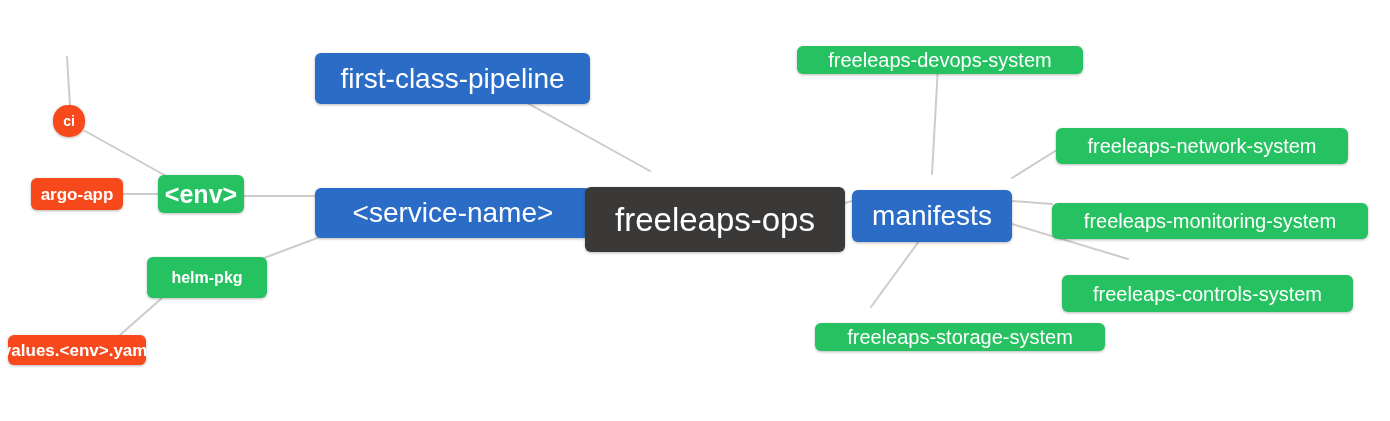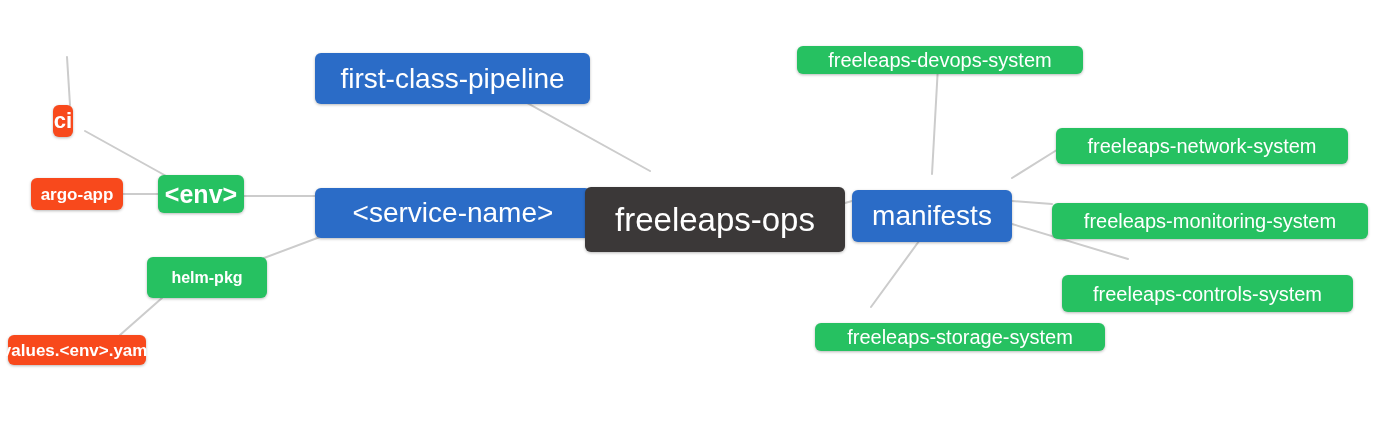--- a/index.html
+++ b/index.html
@@ -65,21 +65,21 @@
     <line x1="567" y1="199" x2="585" y2="203"></line>
     <line x1="845" y1="203" x2="852" y2="201"></line>
     <line x1="932" y1="174" x2="938" y2="66"></line>
     <line x1="1012" y1="178" x2="1060" y2="148"></line>
     <line x1="1012" y1="201" x2="1052" y2="204"></line>
     <line x1="1012" y1="224" x2="1128" y2="259"></line>
     <line x1="930" y1="226" x2="871" y2="307"></line>
   </svg>
 
 
-  <div class="node c-red fw-b" style="left:53px; top:105px; width:20px; height:32px; font-size:22px;">ci</div>
+  <div class="node c-red fw-b" style="left:53px; top:105px; width:32px; height:32px; font-size:14px;border-radius:15px;">ci</div>
 
   <div class="node c-red fw-b" style="left:31px; top:178px; width:92px; height:32px; font-size:17px;">argo-app</div>
 
   <div class="node c-green fw-b" style="left:158px; top:175px; width:86px; height:38px; font-size:25px;">&lt;env&gt;</div>
 
   <div class="node c-green fw-b" style="left:147px; top:257px; width:120px; height:41px; font-size:16px;">helm-pkg</div>
 
   <div class="node c-red fw-b" style="left:8px; top:335px; width:138px; height:30px; font-size:17px;">values.&lt;env&gt;.yaml</div>
 
   <div class="node c-blue fw-r" style="left:315px; top:37px; width:275px; height:51px; font-size:28px;">first-class-pipeline</div>

